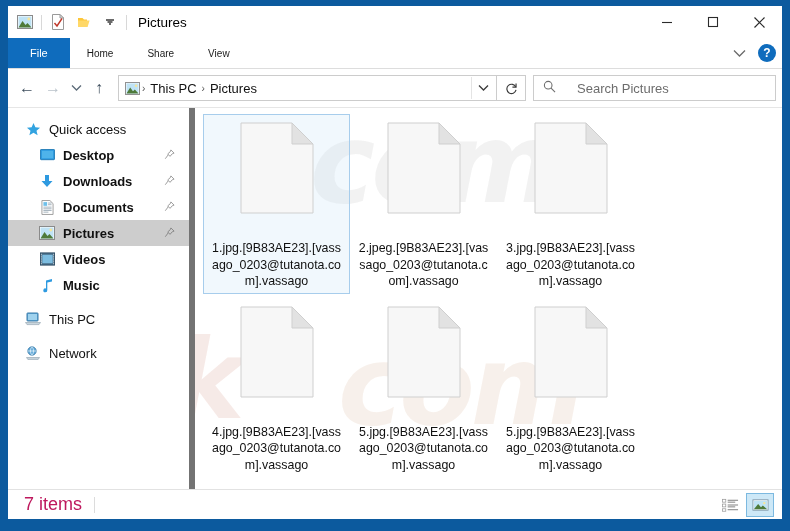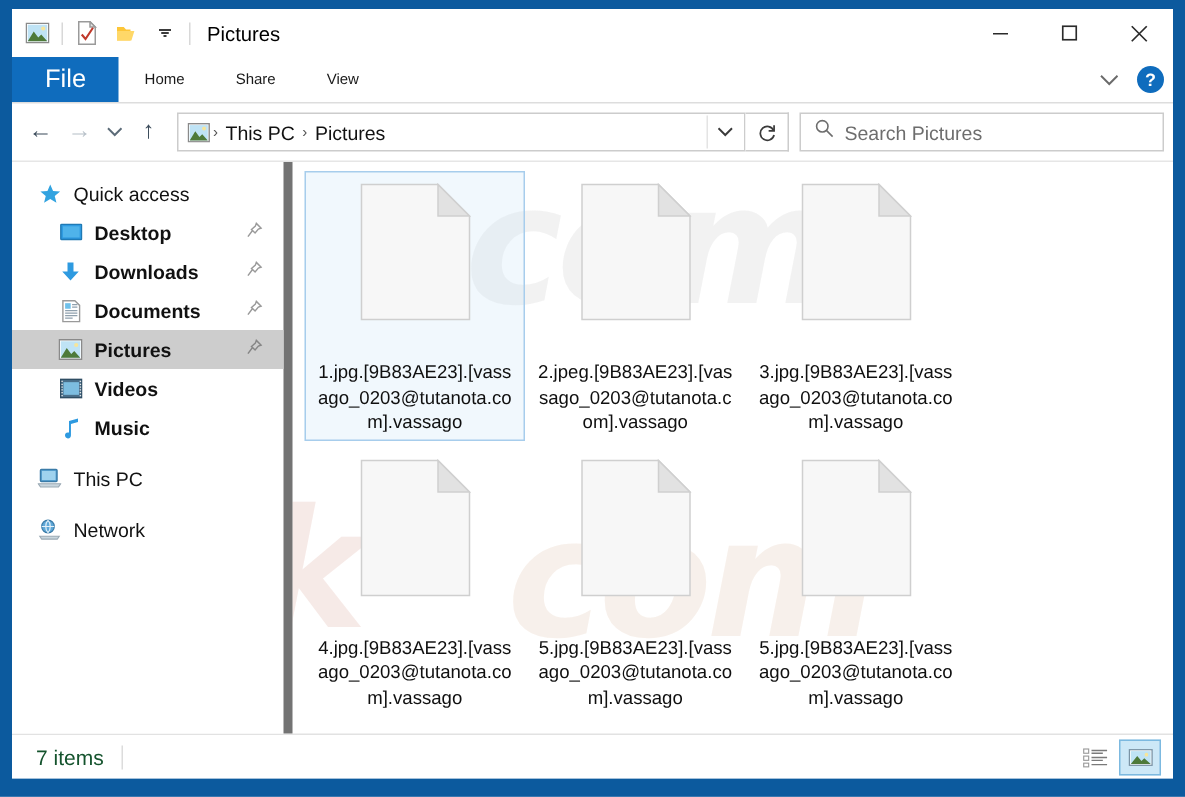--- a/index.html
+++ b/index.html
@@ -57,21 +57,21 @@
   }
   .tab {
     display: flex; align-items: center; justify-content: center;
     padding: 0 17px;
     font-size: 10px; color: #1a1a1a;
     height: 30px;
   }
   .tab.file {
     background: #0f6cbd; color: #fff;
     padding: 0 22px;
-    font-size: 17px;
+    font-size: 11px;
   }
   .ribbon-right {
     position: absolute; right: 6px; top: 0;
     height: 30px; display: flex; align-items: center; gap: 8px;
   }
   .chev-btn { width: 22px; height: 24px; display:flex; align-items:center; justify-content:center; }
   .help-btn {
     width: 18px; height: 18px; border-radius: 50%;
     background: #0f6cbd; color: #fff;
     font-size: 12px; font-weight: bold;
@@ -116,21 +116,21 @@
     width: 28px; height: 24px;
     border: 1px solid #cccccc; border-left: none;
     display: flex; align-items: center; justify-content: center;
     background: #fff;
   }
   .searchbox {
     width: 232px; height: 24px;
     border: 1px solid #cccccc;
     margin-left: 7px;
     display: flex; align-items: center;
-    gap: 7px; padding-left: 9px;
+    gap: 21px; padding-left: 9px;
     background: #fff;
   }
   .search-ph { font-size: 13px; color: #6d6d6d; }
   
   .body {
     flex: 1;
     display: flex;
     min-height: 0;
     border-top: 1px solid #e6e6e6;
     position: relative;
@@ -208,21 +208,21 @@
   }
   
   .statusbar {
     height: 29px; min-height: 29px;
     border-top: 1px solid #e2e2e2;
     display: flex; align-items: center;
     padding: 0 8px;
     background: #fff;
     position: relative;
   }
-  .status-text { font-size: 14px; color: #14532d; padding-left: 8px; }
+  .status-text { font-size: 18px; color: #be185d; padding-left: 8px; }
   .status-div { width: 1px; height: 16px; background: #dcdcdc; margin-left: 12px; }
   .view-btns {
     position: absolute; right: 8px; top: 0; height: 29px;
     display: flex; align-items: center; gap: 3px;
   }
   .vb {
     width: 26px; height: 22px;
     display: flex; align-items: center; justify-content: center;
   }
   .vb.active { background: #cde8f7; border: 1px solid #7cb9e0; }

